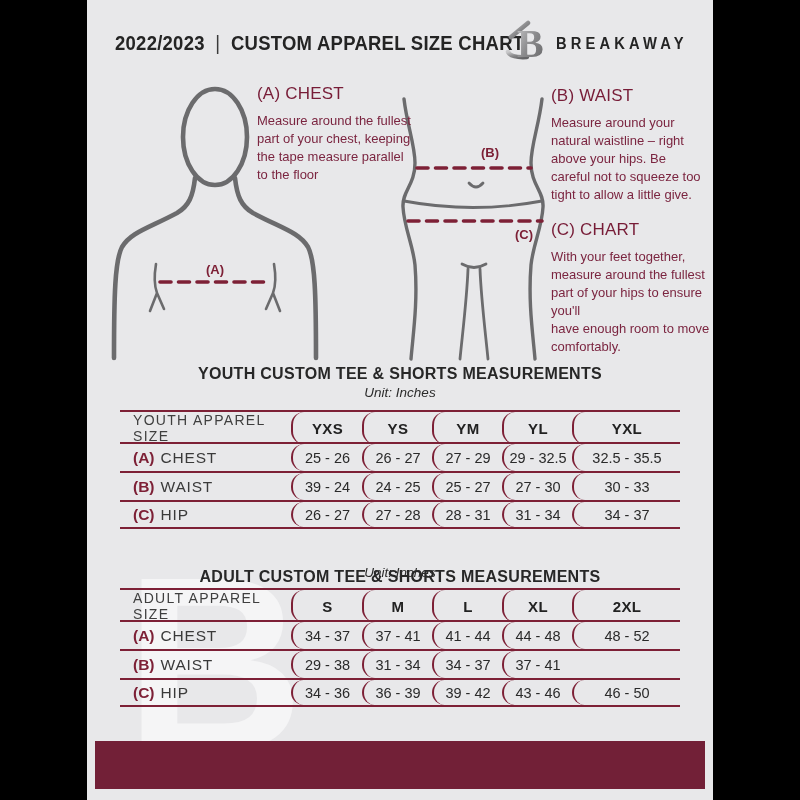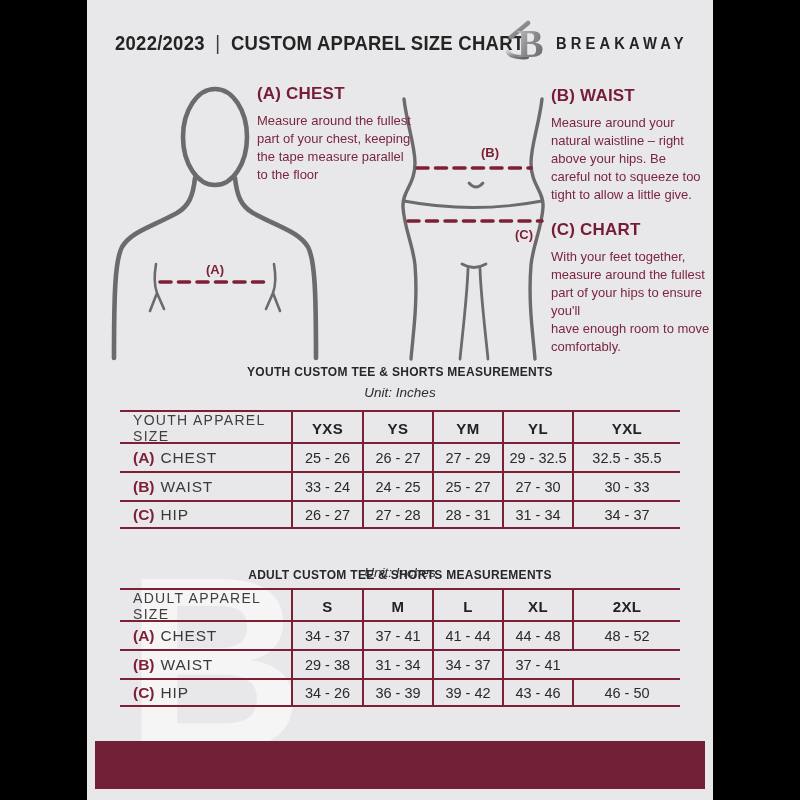--- a/index.html
+++ b/index.html
@@ -30,40 +30,40 @@
   
   .fig{position:absolute;z-index:1;}
   .fig-torso{left:20px;top:80px;}
   .fig-lower{left:301px;top:97px;}
   .fig path,.fig ellipse{fill:none;stroke:var(--fig-gray);stroke-linecap:round;stroke-linejoin:round;}
   .dash{stroke:var(--maroon-line) !important;stroke-width:3.6;stroke-dasharray:11 7.5;}
   .fig text{font-family:"Liberation Sans",sans-serif;font-weight:700;font-size:13px;fill:var(--maroon-line);}
 
   
   .instr{position:absolute;z-index:1;}
-  .instr h3{font-size:17px;font-weight:700;color:#771c37;letter-spacing:.2px;margin-bottom:8px;}
+  .instr h3{font-size:17px;font-weight:400;color:#771c37;letter-spacing:.2px;margin-bottom:8px;}
   .instr p{font-size:13px;color:var(--instr);line-height:1.38;white-space:pre-line;}
   .instr-a{left:170px;top:84px;width:160px;}
   .instr-b{left:464px;top:86px;width:155px;}
   .instr-c{left:464px;top:220px;width:160px;}
 
   
-  .sec-title{position:absolute;left:0;width:626px;text-align:center;font-size:12px;font-weight:600;
+  .sec-title{position:absolute;left:0;width:626px;text-align:center;font-size:16px;font-weight:600;
     color:#272727;letter-spacing:.3px;z-index:1;}
   .sec-unit{position:absolute;left:0;width:626px;text-align:center;font-size:13.5px;font-style:italic;
     color:#2b2b2b;z-index:1;}
   .title-youth{top:365px;} .unit-youth{top:385px;}
   .title-adult{top:545px;margin-top:23px;} .unit-adult{top:565px;}
   .sizetable{position:absolute;left:33px;width:560px;z-index:1;}
   .table-youth{top:410px;} .table-adult{top:588px;}
   .tr{display:grid;grid-template-columns:171px 71px 70px 70px 70px auto;border-top:2px solid var(--maroon-line);}
   .tr:last-child{border-bottom:2px solid var(--maroon-line);}
   .tr.head{height:32px;} .tr.data{height:29px;}
   .cell{display:flex;align-items:center;justify-content:center;}
-  .cell.vline{border-left:2px solid var(--maroon-line);}
+  .cell.vline{border-left:2px solid var(--maroon-line);border-radius:13px;}
   .cell.labelcol{justify-content:flex-start;padding-left:13px;}
   .hlabel{font-size:14px;color:#3f3f3f;letter-spacing:1.3px;}
   .hsize{font-weight:700;font-size:15px;color:#222;letter-spacing:.4px;}
   .rprefix{color:var(--maroon-line);font-weight:700;font-size:15.5px;margin-right:6px;}
   .rlabel{font-size:15.5px;color:#3a3a3a;letter-spacing:.8px;}
   .val{font-size:14.5px;color:#2a2a2a;}
 
   
   .footer-bar{position:absolute;left:8px;top:741px;width:610px;height:48px;background:var(--maroon);z-index:3;}
 </style>
@@ -172,21 +172,21 @@
       <div class="cell vline">
           <span class="val">32.5 - 35.5</span>
         </div>
     </div>
     <div class="tr data">
       <div class="cell labelcol">
           <span class="rprefix">(B)</span>
           <span class="rlabel">WAIST</span>
         </div>
       <div class="cell vline">
-          <span class="val">33 - 24</span>
+          <span class="val">39 - 24</span>
         </div>
       <div class="cell vline">
           <span class="val">24 - 25</span>
         </div>
       <div class="cell vline">
           <span class="val">25 - 27</span>
         </div>
       <div class="cell vline">
           <span class="val">27 - 30</span>
         </div>
@@ -278,21 +278,21 @@
       <div class="cell vline">
           <span class="val">37 - 41</span>
         </div>
     </div>
     <div class="tr data">
       <div class="cell labelcol">
           <span class="rprefix">(C)</span>
           <span class="rlabel">HIP</span>
         </div>
       <div class="cell vline">
-          <span class="val">34 - 26</span>
+          <span class="val">34 - 36</span>
         </div>
       <div class="cell vline">
           <span class="val">36 - 39</span>
         </div>
       <div class="cell vline">
           <span class="val">39 - 42</span>
         </div>
       <div class="cell vline">
           <span class="val">43 - 46</span>
         </div>

